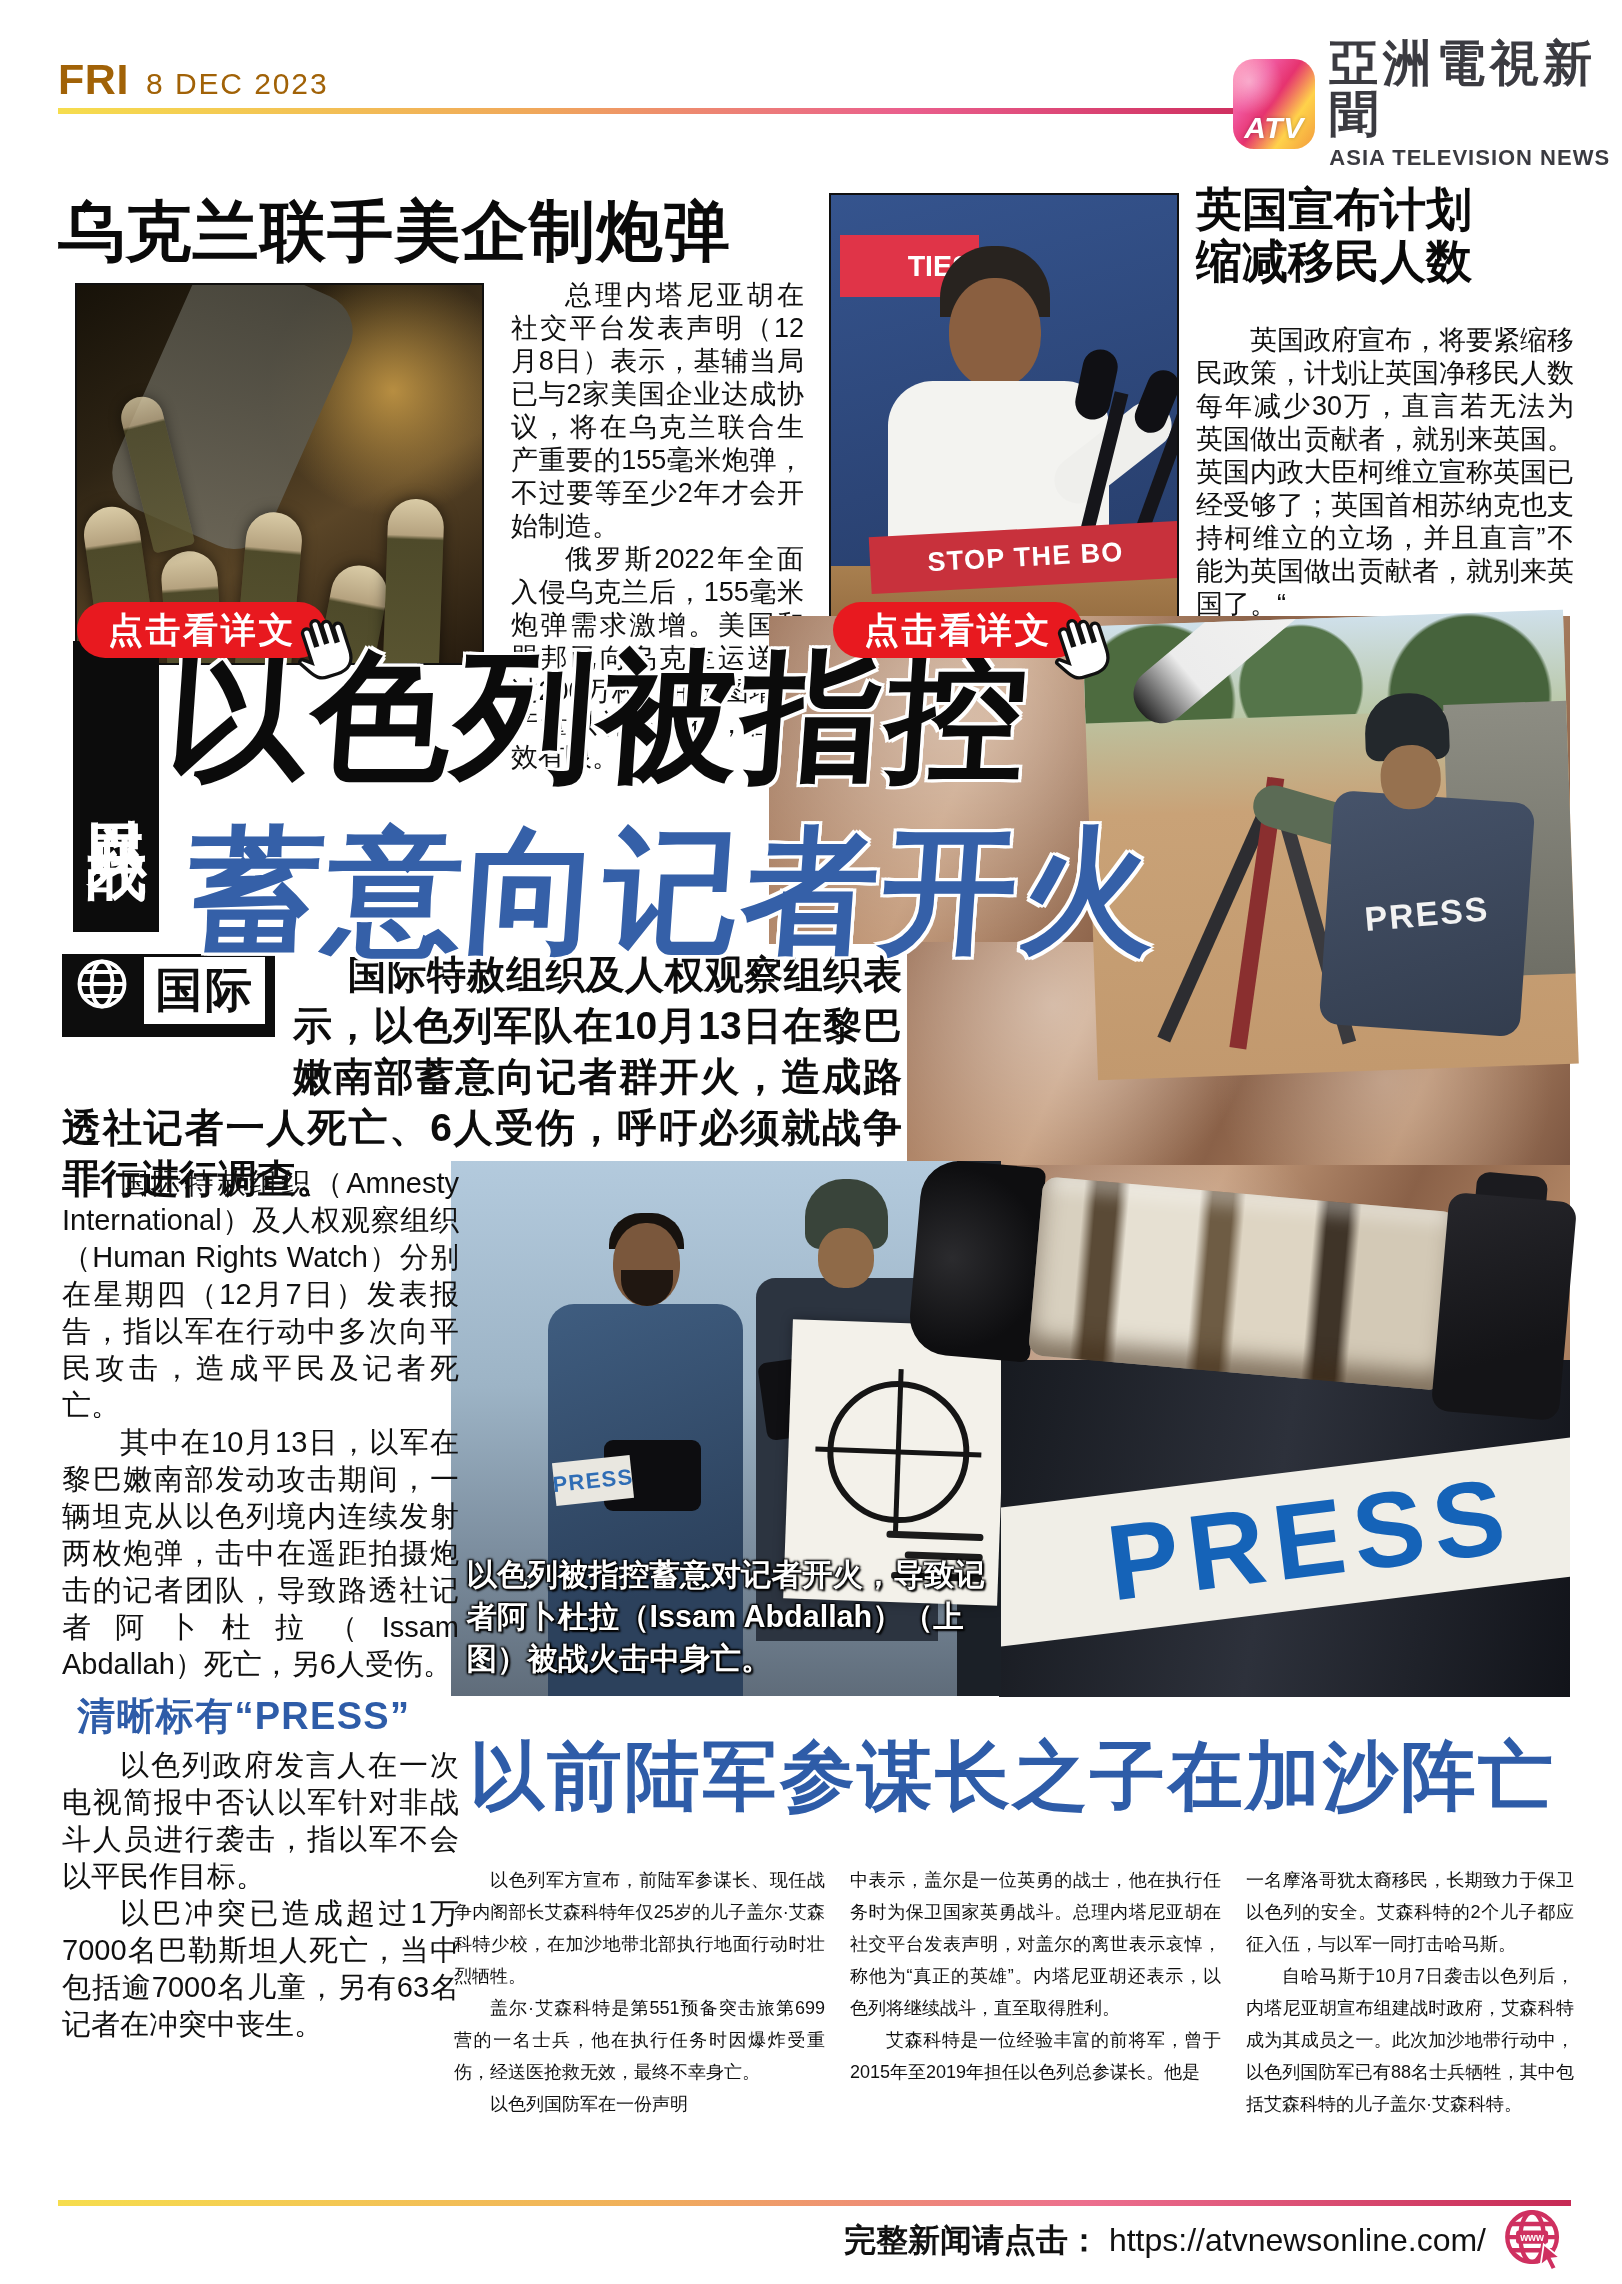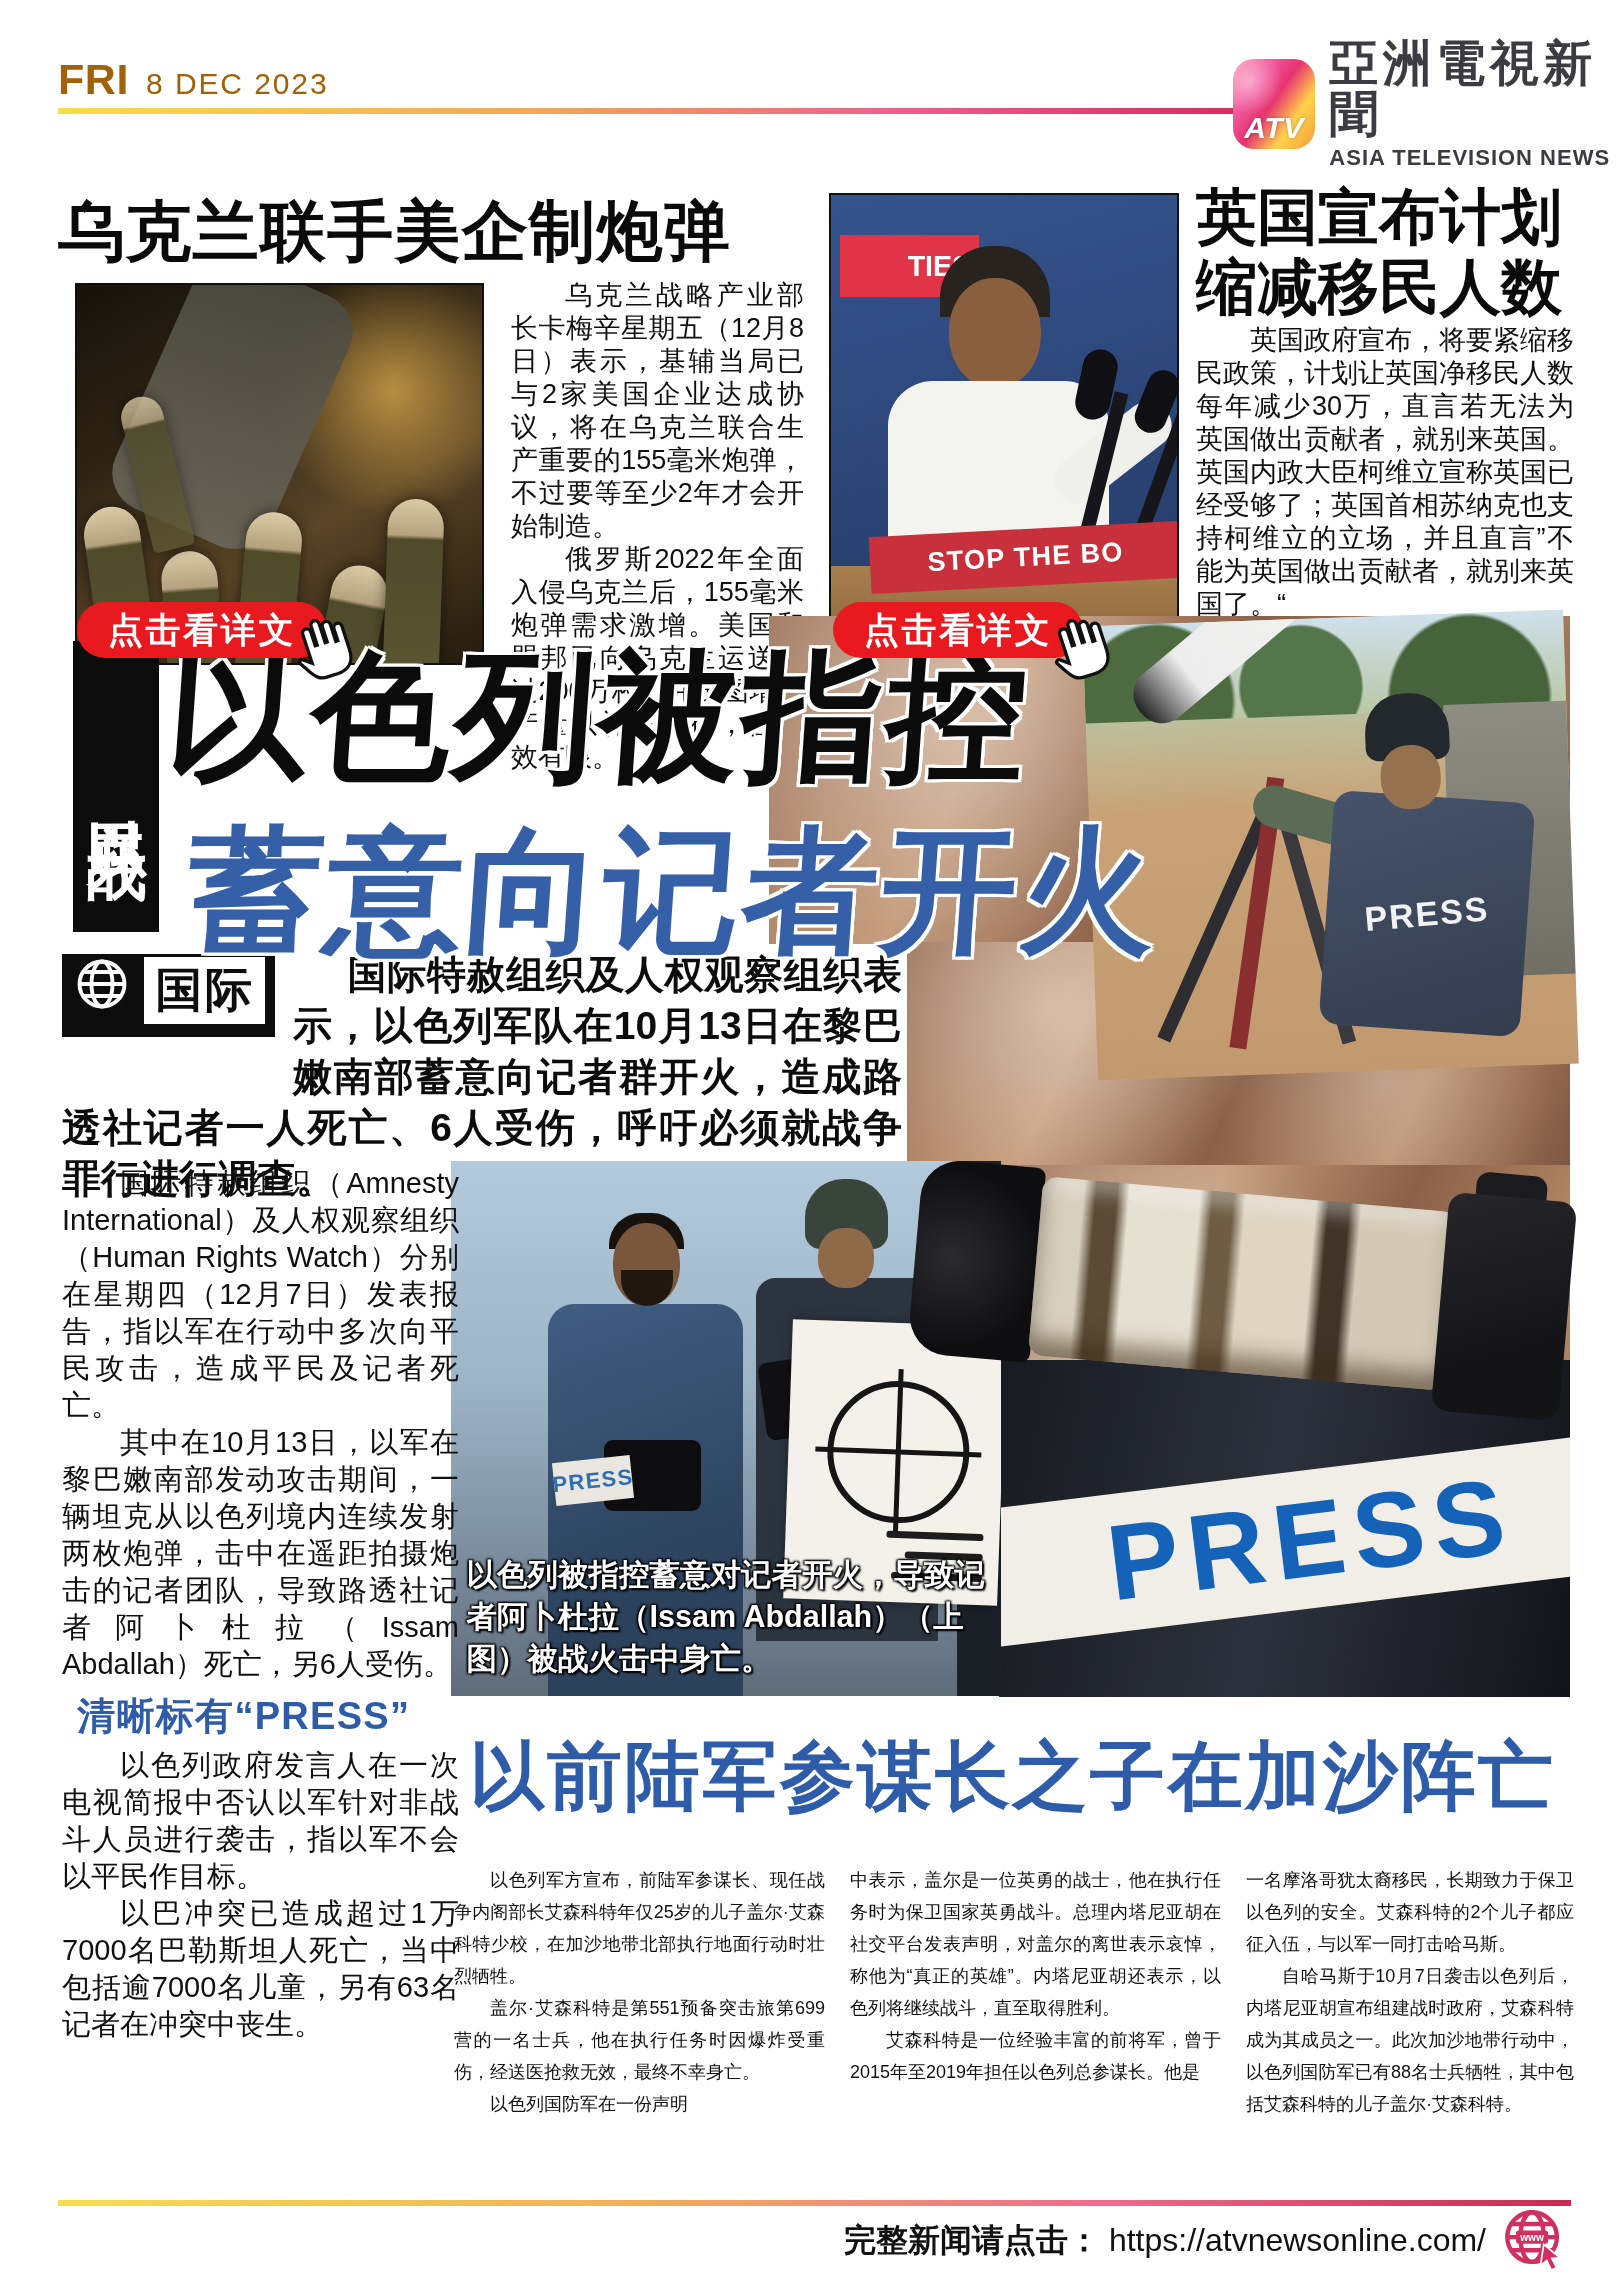--- a/index.html
+++ b/index.html
@@ -215,21 +215,21 @@
   </div>
 
   <div class="abs btn" style="left:77px;top:602px;">
     <span>点击看详文</span>
   </div>
   <svg class="abs cursor" style="left:293px;top:613px;" viewBox="0 0 32 32">
     <path d="M12 30c-4 0-5.5-2-7.5-5.2L1.6 20c-.6-1 .8-2.2 1.8-1.4l3.6 2.9V7c0-1.1.9-2 2-2s2 .9 2 2v7h1V4.5c0-1.1.9-2 2-2s2 .9 2 2V14h1V6.5c0-1.1.9-2 2-2s2 .9 2 2V15h1V9c0-1.1.9-2 2-2s2 .9 2 2v12c0 6-3.5 9-9 9z"></path>
   </svg>
 
   <div class="abs body-text" style="left:511px;top:279px;width:293px;">
-    <p class="ind">乌克兰战略产业部长卡梅辛星期五（12月8日）表示，基辅当局已与2家美国企业达成协议，将在乌克兰联合生产重要的155毫米炮弹，不过要等至少2年才会开始制造。</p>
+    <p class="ind">总理内塔尼亚胡在社交平台发表声明（12月8日）表示，基辅当局已与2家美国企业达成协议，将在乌克兰联合生产重要的155毫米炮弹，不过要等至少2年才会开始制造。</p>
     <p class="ind">俄罗斯2022年全面入侵乌克兰后，155毫米炮弹需求激增。美国和盟邦已向乌克兰运送超过200万枚，并试图增加产量以补充库存，但成效有限。</p>
   </div>
 
   <div class="abs photo" style="left:829px;top:193px;width:350px;height:472px;">
     <div class="p2-bg"></div>
     <div class="p2-sign">
       <span>TIES</span>
     </div>
     <div class="p2-hair"></div>
     <div class="p2-head"></div>
@@ -245,21 +245,21 @@
     </div>
   </div>
 
   <div class="abs btn" style="left:833px;top:602px;">
     <span>点击看详文</span>
   </div>
   <svg class="abs cursor" style="left:1050px;top:613px;" viewBox="0 0 32 32">
     <path d="M12 30c-4 0-5.5-2-7.5-5.2L1.6 20c-.6-1 .8-2.2 1.8-1.4l3.6 2.9V7c0-1.1.9-2 2-2s2 .9 2 2v7h1V4.5c0-1.1.9-2 2-2s2 .9 2 2V14h1V6.5c0-1.1.9-2 2-2s2 .9 2 2V15h1V9c0-1.1.9-2 2-2s2 .9 2 2v12c0 6-3.5 9-9 9z"></path>
   </svg>
 
-  <div class="abs art-title" style="left:1196px;top:183px;font-size:61px;line-height:1.14;width:389px;">
+  <div class="abs art-title" style="left:1196px;top:183px;font-size:46px;line-height:1.14;width:389px;">
     <div>英国宣布计划</div>
     <div>缩减移民人数</div>
   </div>
 
   <div class="abs body-text" style="left:1196px;top:324px;width:378px;">
     <p class="ind">英国政府宣布，将要紧缩移民政策，计划让英国净移民人数每年减少30万，直言若无法为英国做出贡献者，就别来英国。英国内政大臣柯维立宣称英国已经受够了；英国首相苏纳克也支持柯维立的立场，并且直言”不能为英国做出贡献者，就别来英国了。“</p>
   </div>
 
   <div class="abs wall wall-top"></div>
   <div class="abs wall wall-mid"></div>

